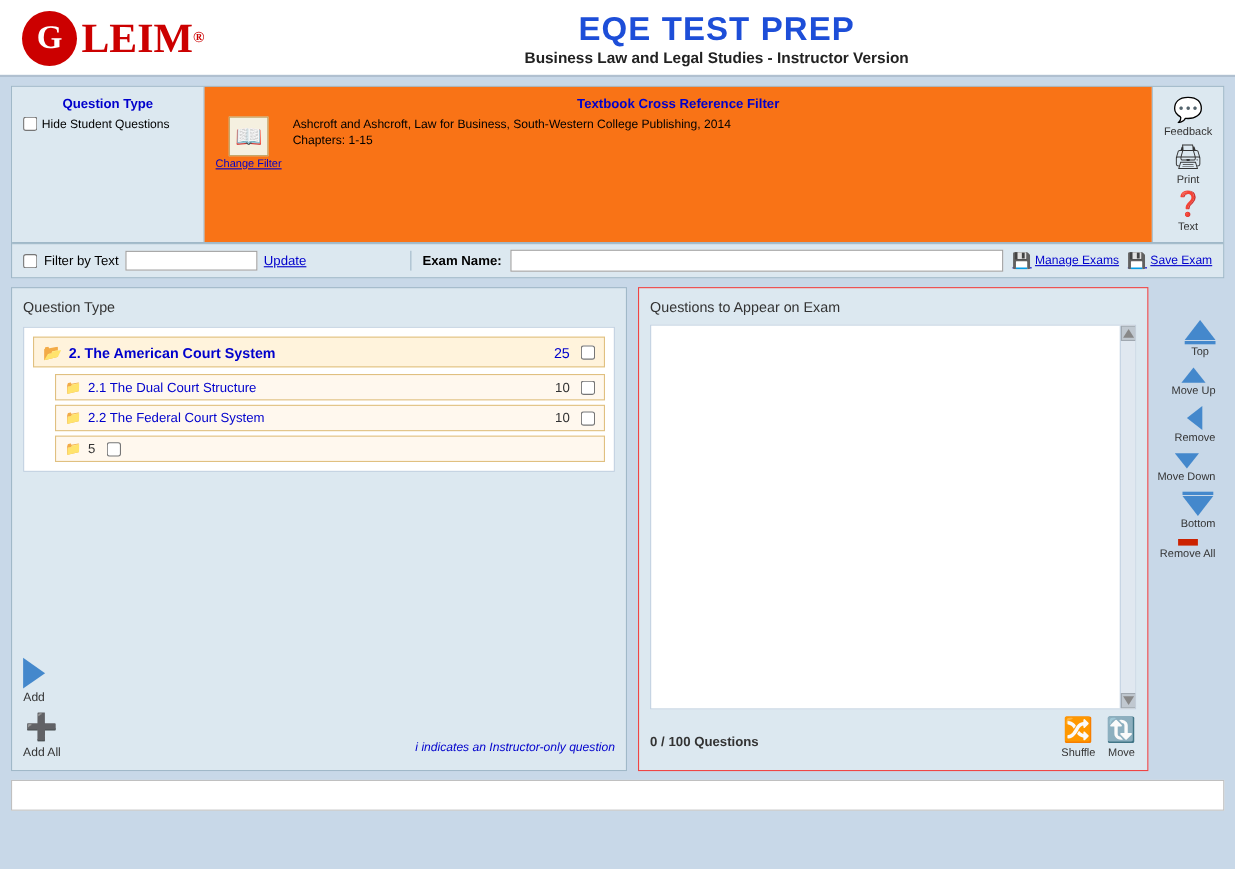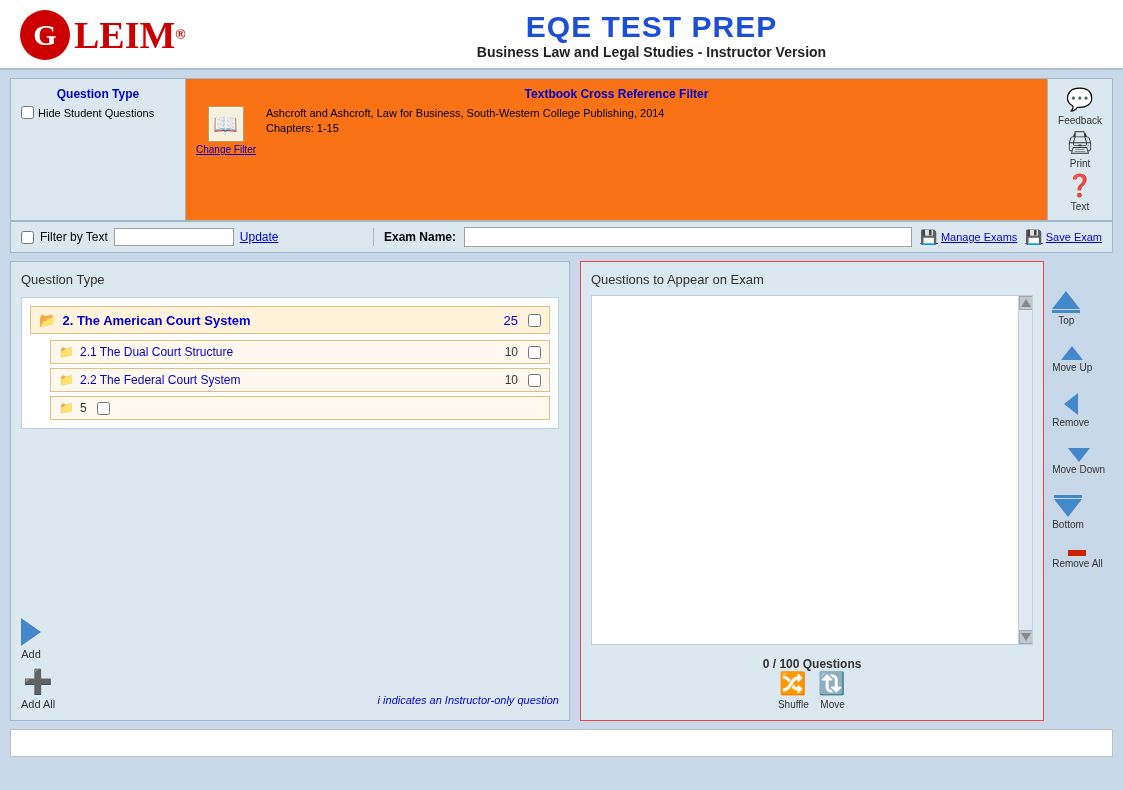--- a/index.html
+++ b/index.html
@@ -435,22 +435,22 @@
     }
     .sort-icon {
       font-size: 22px;
       color: #cc6600;
     }
 
     
     .right-actions {
       display: flex;
       flex-direction: column;
-      align-items: flex-start;
-      gap: 20px;
+      align-items: flex-end;
+      gap: 8px;
       padding: 0 8px;
       justify-content: flex-start;
       padding-top: 30px;
     }
     .right-action-btn {
       display: flex;
       flex-direction: column;
       align-items: center;
       cursor: pointer;
       gap: 2px;
@@ -668,21 +668,21 @@
           <div class="scrollbar-container">
             <div class="scrollbar-btn">
               <div class="scroll-up-arrow"></div>
             </div>
             <div class="scrollbar-track"></div>
             <div class="scrollbar-btn">
               <div style="width:0;height:0;border-left:5px solid transparent;border-right:5px solid transparent;border-top:8px solid #888;"></div>
             </div>
           </div>
         </div>
-        <div style="display:flex;align-items:center;justify-content:space-between;margin-top:6px;flex-direction:column;">
+        <div style="display:flex;align-items:center;justify-content:space-between;margin-top:6px;">
           <div class="questions-count">0 / 100 Questions</div>
           <div style="display:flex;gap:10px;">
             <div class="bottom-action-btn">
               <span class="shuffle-icon">🔀</span>
               <span>Shuffle</span>
             </div>
             <div class="bottom-action-btn">
               <span class="sort-icon">🔃</span>
               <span>Move</span>
             </div>

